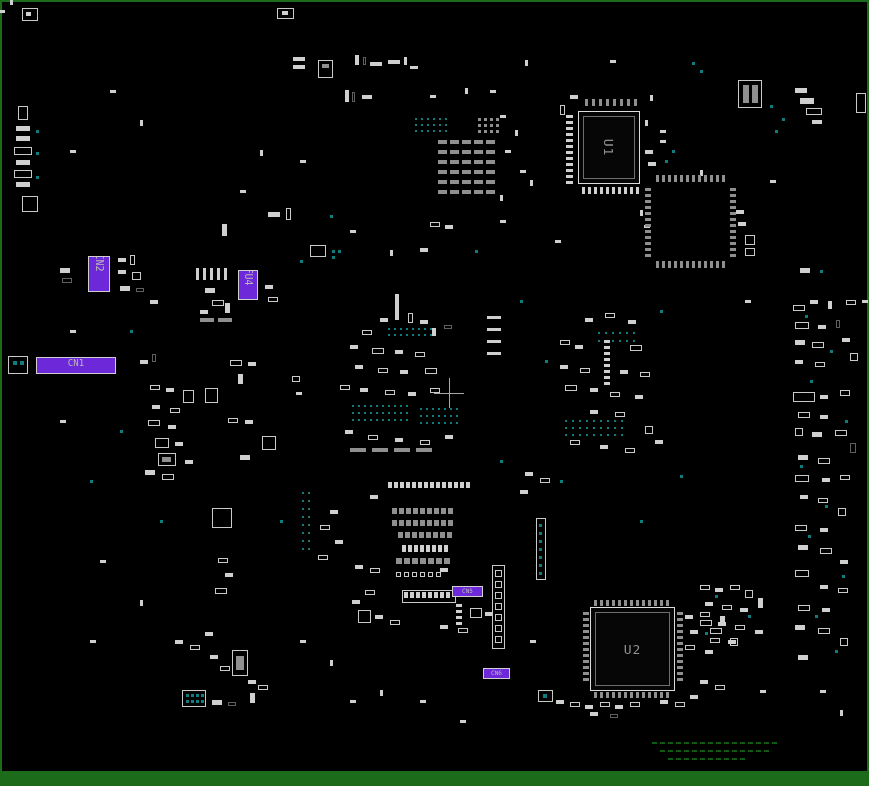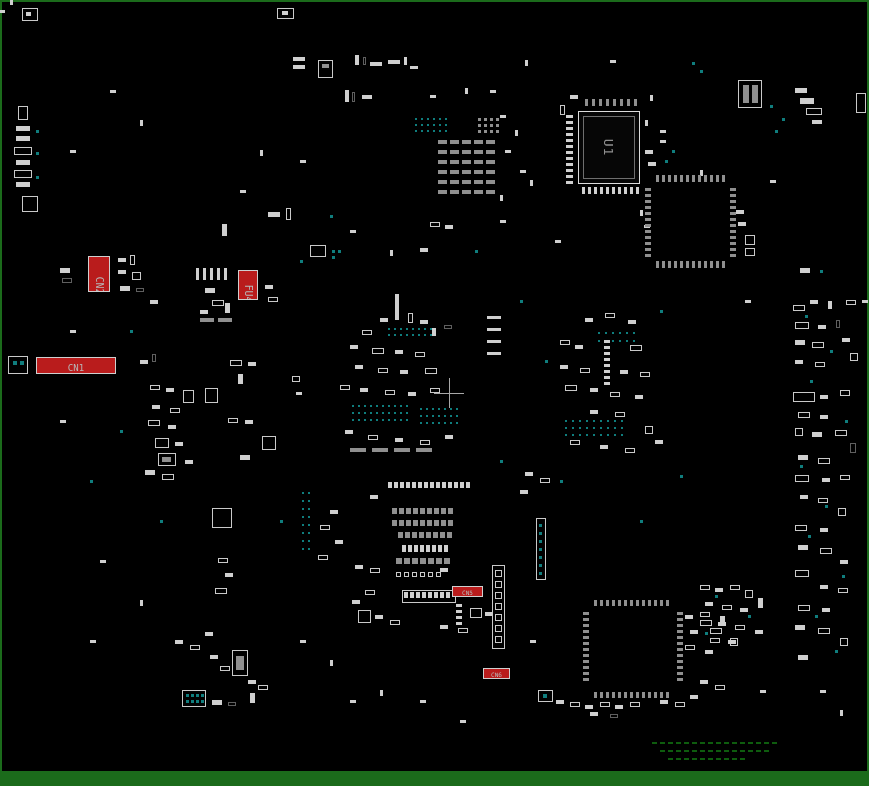--- a/index.html
+++ b/index.html
@@ -9,22 +9,22 @@
   .s-o{border:1px solid #c9c9c9;background:transparent;}
   .s-b{background:#cfcfcf;}
   .s-g{background:#8f8f8f;}
   .s-d{border:1px solid #5f5f5f;background:transparent;}
   .s-t{background:#0f7d7d;}
   .s-n{background:#0e5c0e;}
   .ic{position:absolute;box-sizing:border-box;border:1px solid #dcdcdc;background:#060606;
       outline:1px solid #6e6e6e;outline-offset:-6px;
       display:flex;align-items:center;justify-content:center;}
   .ic .lbl{color:#8f8f8f;font-size:13px;letter-spacing:1px;}
-  .conn{position:absolute;box-sizing:border-box;border:1px solid #cfcfcf;background:#b91c1c;
-        display:flex;align-items:flex-end;justify-content:center;overflow:hidden;}
+  .conn{position:absolute;box-sizing:border-box;border:1px solid #cfcfcf;background:#6d28d9;
+        display:flex;align-items:flex-start;justify-content:center;overflow:hidden;}
   .conn .lbl{color:#b8b8b8;white-space:nowrap;}
   .rot{transform:rotate(90deg);}
   .frame-line{position:absolute;}
   .cross{position:absolute;background:#a8a8a8;}
 </style>
 </head>
 <body>
 
 <div class="board">
     <div class="frame-line" style="left: 0px; top: 0px; width: 869px; height: 2px; background: rgb(27, 107, 27);"></div>
@@ -845,20 +845,23 @@
     <div class="cmp s-n" style="left: 692px; top: 758px; width: 5px; height: 2px;"></div>
     <div class="cmp s-n" style="left: 700px; top: 758px; width: 5px; height: 2px;"></div>
     <div class="cmp s-n" style="left: 708px; top: 758px; width: 5px; height: 2px;"></div>
     <div class="cmp s-n" style="left: 716px; top: 758px; width: 5px; height: 2px;"></div>
     <div class="cmp s-n" style="left: 724px; top: 758px; width: 5px; height: 2px;"></div>
     <div class="cmp s-n" style="left: 732px; top: 758px; width: 5px; height: 2px;"></div>
     <div class="cmp s-n" style="left: 740px; top: 758px; width: 5px; height: 2px;"></div>
     <div class="ic" style="left: 578px; top: 111px; width: 62px; height: 73px;">
       <span class="lbl rot">U1</span>
     </div>
+    <div class="ic" style="left: 590px; top: 607px; width: 85px; height: 84px;">
+      <span class="lbl">U2</span>
+    </div>
     <div class="conn" style="left: 36px; top: 357px; width: 80px; height: 17px;">
       <span class="lbl" style="font-size: 9px;">CN1</span>
     </div>
     <div class="conn" style="left: 88px; top: 256px; width: 22px; height: 36px;">
       <span class="lbl rot" style="font-size: 10px;">CN2</span>
     </div>
     <div class="conn" style="left: 238px; top: 270px; width: 20px; height: 30px;">
       <span class="lbl rot" style="font-size: 10px;">FU4</span>
     </div>
     <div class="conn" style="left: 452px; top: 586px; width: 31px; height: 11px;">

